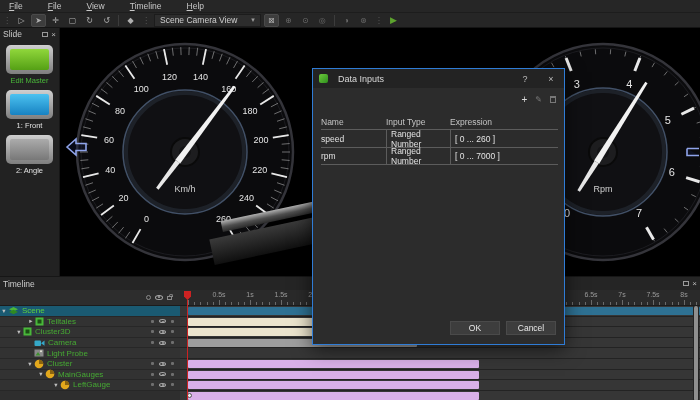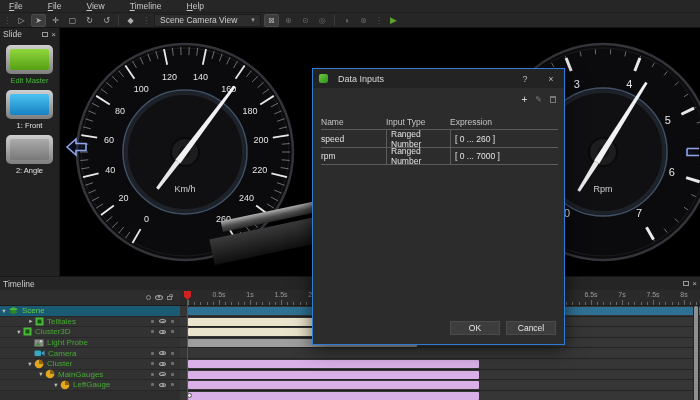--- a/index.html
+++ b/index.html
@@ -544,42 +544,42 @@
           <span class="tree-label">Cluster3D</span>
           <span class="row-controls">
             <span class="dot-ctrl"></span>
             <span class="eye-sm"></span>
             <span class="dot-ctrl"></span>
           </span>
         </div>
         <div class="tree-row" style="padding-left: 26px;">
           <span class="tree-expander"></span>
           <span class="tree-icon">
+            <svg width="11" height="8" viewBox="0 0 11 8">
+              <rect x="0.5" y="1.5" width="6.5" height="5.5" rx="1" fill="#35a8c8"></rect>
+              <path d="M7 4.2 L10.5 1.6 V6.8 Z" fill="#35a8c8"></path>
+            </svg>
+          </span>
+          <span class="tree-label">Camera</span>
+          <span class="row-controls">
+            <span class="dot-ctrl"></span>
+            <span class="eye-sm"></span>
+            <span class="dot-ctrl"></span>
+          </span>
+        </div>
+        <div class="tree-row" style="padding-left: 26px;">
+          <span class="tree-expander"></span>
+          <span class="tree-icon">
             <svg width="10" height="8" viewBox="0 0 10 8">
               <rect x="0.5" y="0.5" width="9" height="7" fill="#8a8a8a"></rect>
               <path d="M1.5 6.5 L4 3 L6.5 6.5 Z" fill="#3f8f2f"></path>
               <circle cx="7" cy="2.3" r="1" fill="#e6e6d8"></circle>
             </svg>
           </span>
           <span class="tree-label">Light Probe</span>
-        </div>
-        <div class="tree-row" style="padding-left: 26px;">
-          <span class="tree-expander"></span>
-          <span class="tree-icon">
-            <svg width="11" height="8" viewBox="0 0 11 8">
-              <rect x="0.5" y="1.5" width="6.5" height="5.5" rx="1" fill="#35a8c8"></rect>
-              <path d="M7 4.2 L10.5 1.6 V6.8 Z" fill="#35a8c8"></path>
-            </svg>
-          </span>
-          <span class="tree-label">Camera</span>
-          <span class="row-controls">
-            <span class="dot-ctrl"></span>
-            <span class="eye-sm"></span>
-            <span class="dot-ctrl"></span>
-          </span>
         </div>
         <div class="tree-row" style="padding-left: 26px;">
           <span class="tree-expander">▾</span>
           <span class="tree-icon">
             <svg width="10" height="10" viewBox="0 0 10 10">
               <circle cx="5" cy="5" r="4.3" fill="#e2a71c"></circle>
               <path d="M5 0.7 A4.3 4.3 0 0 1 9.3 5 L5 5 Z" fill="#8a6410"></path>
             </svg>
           </span>
           <span class="tree-label">Cluster</span>

